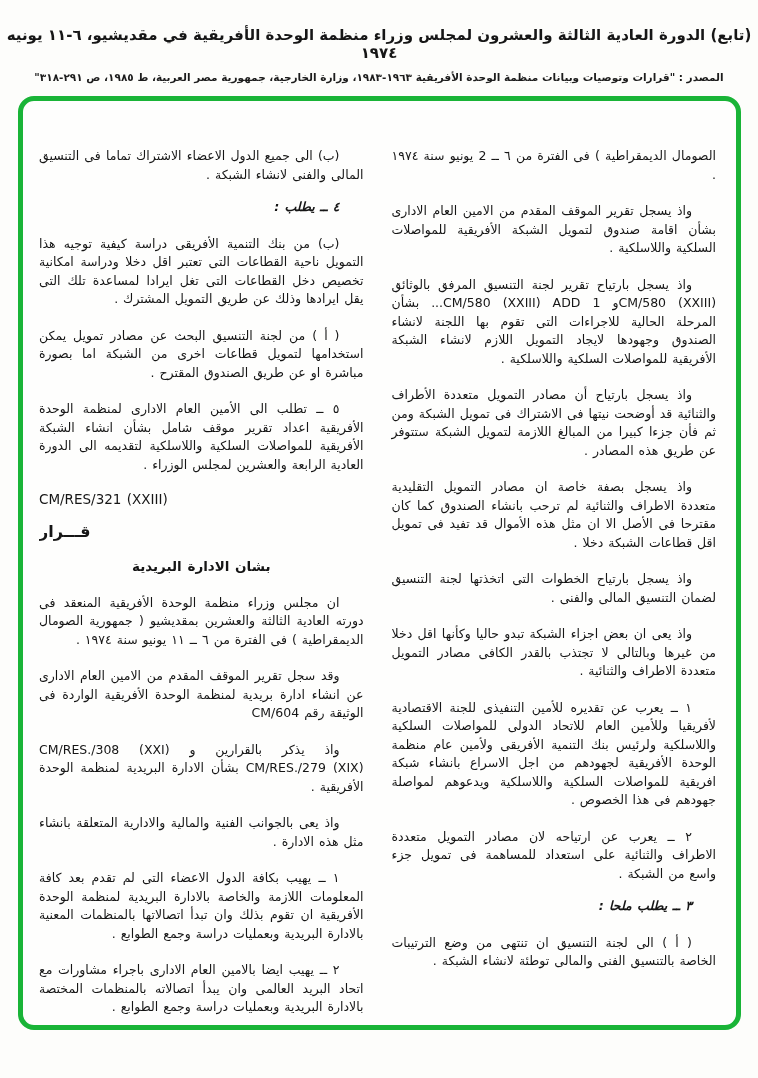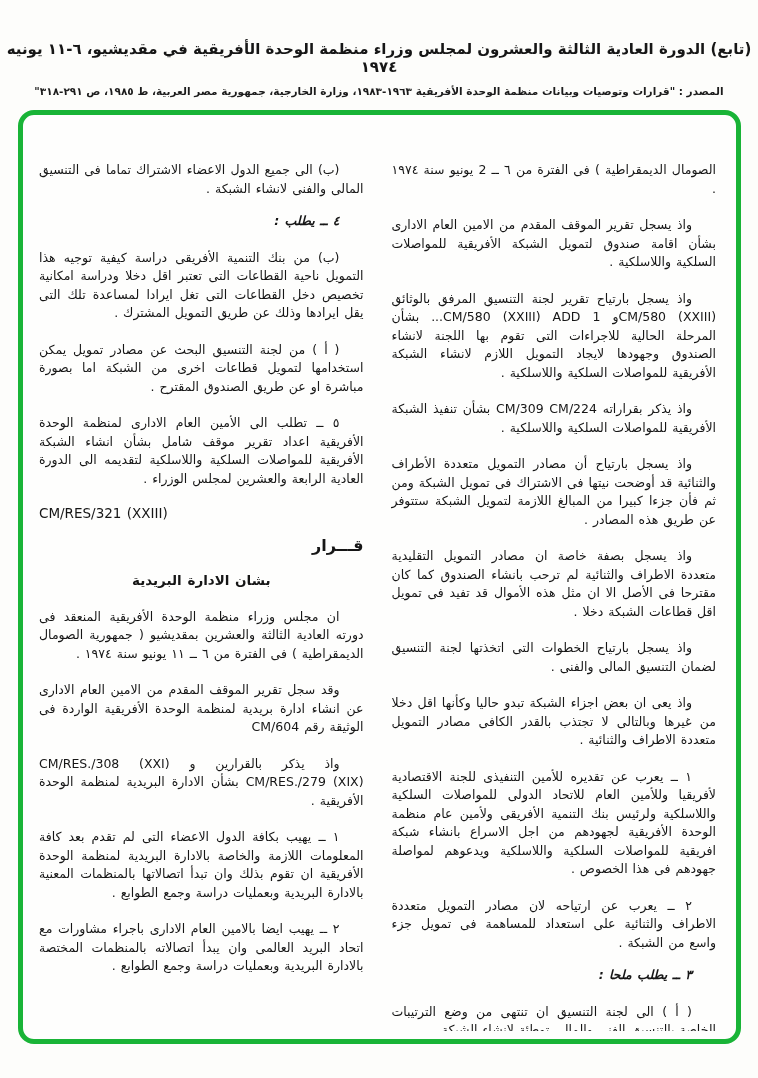--- a/index.html
+++ b/index.html
@@ -10,21 +10,21 @@
     width: 758px;
     height: 1078px;
     background: #fdfdfb;
     color: #161616;
     font-family: "DejaVu Sans", sans-serif;
     overflow: hidden;
     position: relative;
   }
   .page-header {
     text-align: center;
-    padding-top: 40px;
+    padding-top: 26px;
     direction: rtl;
   }
   .page-header .line1 {
     font-size: 15px;
     font-weight: bold;
     letter-spacing: 0.2px;
   }
   .page-header .line2 {
     font-size: 10.5px;
     font-weight: bold;
@@ -66,21 +66,21 @@
   .para.spaced-above { margin-top: 14px; font-style: italic; }
   .code-line {
     direction: ltr;
     text-align: left;
     text-indent: 0;
     font-size: 13.5px;
     margin: 16px 0 12px 0;
     font-weight: 500;
   }
   .res-title {
-    text-align: right;
+    text-align: left;
     font-weight: bold;
     font-size: 16px;
     text-indent: 0;
     margin: 14px 0 16px 0;
     letter-spacing: 1px;
   }
   .res-subtitle {
     text-align: center;
     font-weight: bold;
     font-size: 13.5px;
@@ -106,21 +106,20 @@
   <div class="line2">المصدر : "قرارات وتوصيات وبيانات منظمة الوحدة الأفريقية ١٩٦٣-١٩٨٣، وزارة الخارجية، جمهورية مصر العربية، ط ١٩٨٥، ص ٢٩١-٣١٨"</div>
 </div>
 
 <div class="content-frame">
   <div class="columns">
 
     <div class="col">
       <p class="para no-indent">الصومال الديمقراطية ) فى الفترة من ٦ ــ 2 يونيو سنة ١٩٧٤ .</p>
       <p class="para">واذ يسجل تقرير الموقف المقدم من الامين العام الادارى بشأن اقامة صندوق لتمويل الشبكة الأفريقية للمواصلات السلكية واللاسلكية .</p>
       <p class="para">واذ يسجل بارتياح تقرير لجنة التنسيق المرفق بالوثائق CM/580 (XXIII)و CM/580 (XXIII) ADD 1... بشأن المرحلة الحالية للاجراءات التى تقوم بها اللجنة لانشاء الصندوق وجهودها لايجاد التمويل اللازم لانشاء الشبكة الأفريقية للمواصلات السلكية واللاسلكية .</p>
-      <p class="para">واذ يذكر بقراراته CM/309 CM/224 بشأن تنفيذ الشبكة الأفريقية للمواصلات السلكية واللاسلكية .</p>
       <p class="para">واذ يسجل بارتياح أن مصادر التمويل متعددة الأطراف والثنائية قد أوضحت نيتها فى الاشتراك فى تمويل الشبكة ومن ثم فأن جزءا كبيرا من المبالغ اللازمة لتمويل الشبكة ستتوفر عن طريق هذه المصادر .</p>
       <p class="para">واذ يسجل بصفة خاصة ان مصادر التمويل التقليدية متعددة الاطراف والثنائية لم ترحب بانشاء الصندوق كما كان مقترحا فى الأصل الا ان مثل هذه الأموال قد تفيد فى تمويل اقل قطاعات الشبكة دخلا .</p>
       <p class="para">واذ يسجل بارتياح الخطوات التى اتخذتها لجنة التنسيق لضمان التنسيق المالى والفنى .</p>
       <p class="para">واذ يعى ان بعض اجزاء الشبكة تبدو حاليا وكأنها اقل دخلا من غيرها وبالتالى لا تجتذب بالقدر الكافى مصادر التمويل متعددة الاطراف والثنائية .</p>
       <p class="para">١ ــ يعرب عن تقديره للأمين التنفيذى للجنة الاقتصادية لأفريقيا وللأمين العام للاتحاد الدولى للمواصلات السلكية واللاسلكية ولرئيس بنك التنمية الأفريقى ولأمين عام منظمة الوحدة الأفريقية لجهودهم من اجل الاسراع بانشاء شبكة افريقية للمواصلات السلكية واللاسلكية ويدعوهم لمواصلة جهودهم فى هذا الخصوص .</p>
       <p class="para">٢ ــ يعرب عن ارتياحه لان مصادر التمويل متعددة الاطراف والثنائية على استعداد للمساهمة فى تمويل جزء واسع من الشبكة .</p>
       <p class="para bold spaced-above">٣ ــ يطلب ملحا :</p>
       <p class="para">( أ ) الى لجنة التنسيق ان تنتهى من وضع الترتيبات الخاصة بالتنسيق الفنى والمالى توطئة لانشاء الشبكة .</p>
     </div>
 
@@ -129,20 +128,21 @@
       <p class="para bold spaced-above">٤ ــ يطلب :</p>
       <p class="para">(ب) من بنك التنمية الأفريقى دراسة كيفية توجيه هذا التمويل ناحية القطاعات التى تعتبر اقل دخلا ودراسة امكانية تخصيص دخل القطاعات التى تغل ايرادا لمساعدة تلك التى يقل ايرادها وذلك عن طريق التمويل المشترك .</p>
       <p class="para">( أ ) من لجنة التنسيق البحث عن مصادر تمويل يمكن استخدامها لتمويل قطاعات اخرى من الشبكة اما بصورة مباشرة او عن طريق الصندوق المقترح .</p>
       <p class="para">٥ ــ تطلب الى الأمين العام الادارى لمنظمة الوحدة الأفريقية اعداد تقرير موقف شامل بشأن انشاء الشبكة الأفريقية للمواصلات السلكية واللاسلكية لتقديمه الى الدورة العادية الرابعة والعشرين لمجلس الوزراء .</p>
       <p class="para code-line">CM/RES/321 (XXIII)</p>
       <p class="para res-title">قـــرار</p>
       <p class="para res-subtitle">بشان الادارة البريدية</p>
       <p class="para">ان مجلس وزراء منظمة الوحدة الأفريقية المنعقد فى دورته العادية الثالثة والعشرين بمقديشيو ( جمهورية الصومال الديمقراطية ) فى الفترة من ٦ ــ ١١ يونيو سنة ١٩٧٤ .</p>
       <p class="para">وقد سجل تقرير الموقف المقدم من الامين العام الادارى عن انشاء ادارة بريدية لمنظمة الوحدة الأفريقية الواردة فى الوثيقة رقم CM/604</p>
       <p class="para">واذ يذكر بالقرارين و CM/RES./308 (XXI) CM/RES./279 (XIX) بشأن الادارة البريدية لمنظمة الوحدة الأفريقية .</p>
+      <p class="para">واذ يعى بالجوانب الفنية والمالية والادارية المتعلقة بانشاء مثل هذه الادارة .</p>
       <p class="para">١ ــ يهيب بكافة الدول الاعضاء التى لم تقدم بعد كافة المعلومات اللازمة والخاصة بالادارة البريدية لمنظمة الوحدة الأفريقية ان تقوم بذلك وان تبدأ اتصالاتها بالمنظمات المعنية بالادارة البريدية وبعمليات دراسة وجمع الطوابع .</p>
       <p class="para">٢ ــ يهيب ايضا بالامين العام الادارى باجراء مشاورات مع اتحاد البريد العالمى وان يبدأ اتصالاته بالمنظمات المختصة بالادارة البريدية وبعمليات دراسة وجمع الطوابع .</p>
     </div>
 
   </div>
 </div>
 
 <div class="page-footer">١٩</div>
 
 </body></html>

